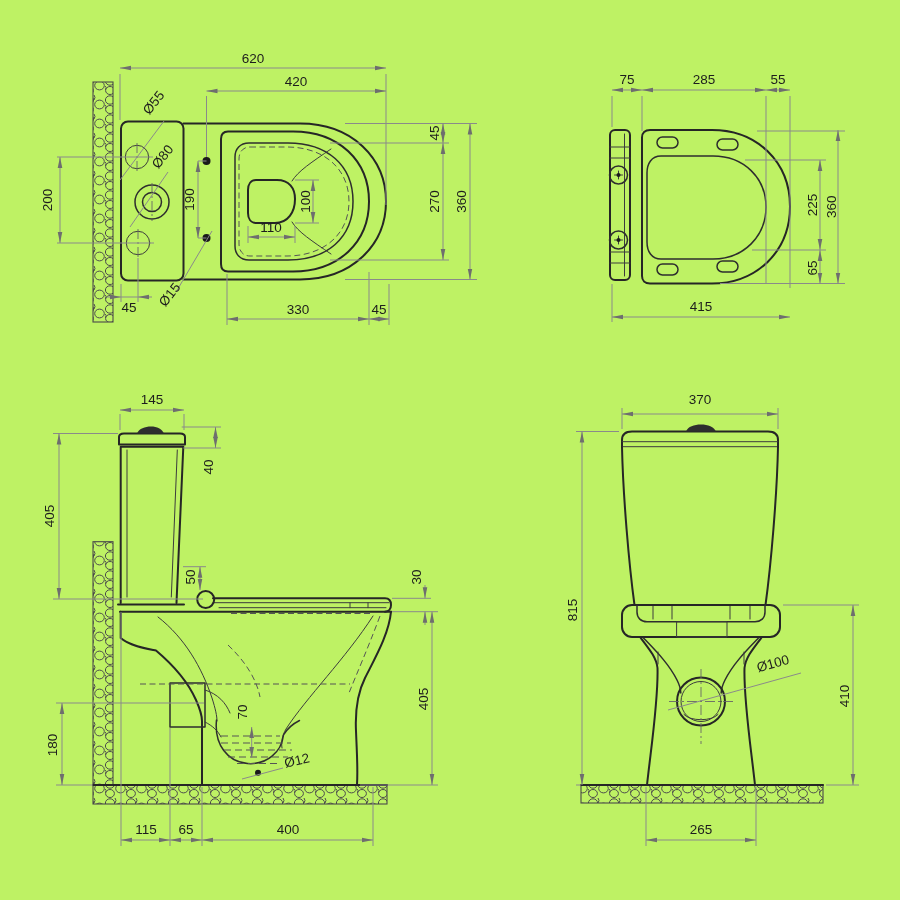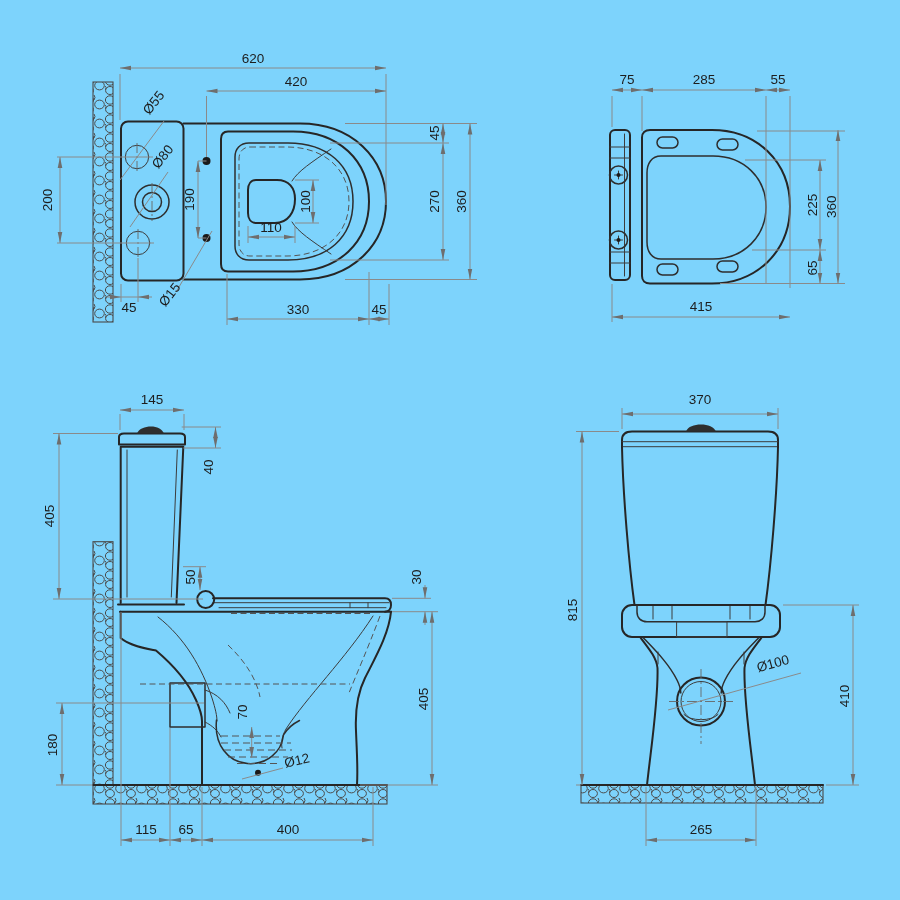--- a/index.html
+++ b/index.html
@@ -1,16 +1,16 @@
 <!DOCTYPE html>
 <html><head>
 <meta charset="utf-8">
 <style>
   html,body{margin:0;padding:0;background:#fff;}
-  .sheet{width:900px;height:900px;background:#7dd3fc;position:relative;overflow:hidden;}
+  .sheet{width:900px;height:900px;background:#bef264;position:relative;overflow:hidden;}
   svg{display:block}
   .b  {fill:none;stroke:#262626;stroke-width:2;stroke-linecap:round;stroke-linejoin:round}
   .m  {fill:none;stroke:#2e2e2e;stroke-width:1.5;stroke-linecap:round;stroke-linejoin:round}
   .t  {fill:none;stroke:#3c3c3c;stroke-width:1;stroke-linecap:round;stroke-linejoin:round}
   .d  {fill:none;stroke:#555;stroke-width:1;stroke-dasharray:6 3.5}
   .dd {fill:none;stroke:#666;stroke-width:.9;stroke-dasharray:10 3 2 3}
   .w  {fill:none;stroke:#555;stroke-width:1;stroke-dasharray:7 4}
   .x  {fill:none;stroke:#8a8a8a;stroke-width:1}
   .pb {fill:url(#peb);stroke:#4a4a4a;stroke-width:1.1}
   .ink{fill:#2e2e2e;stroke:none}

